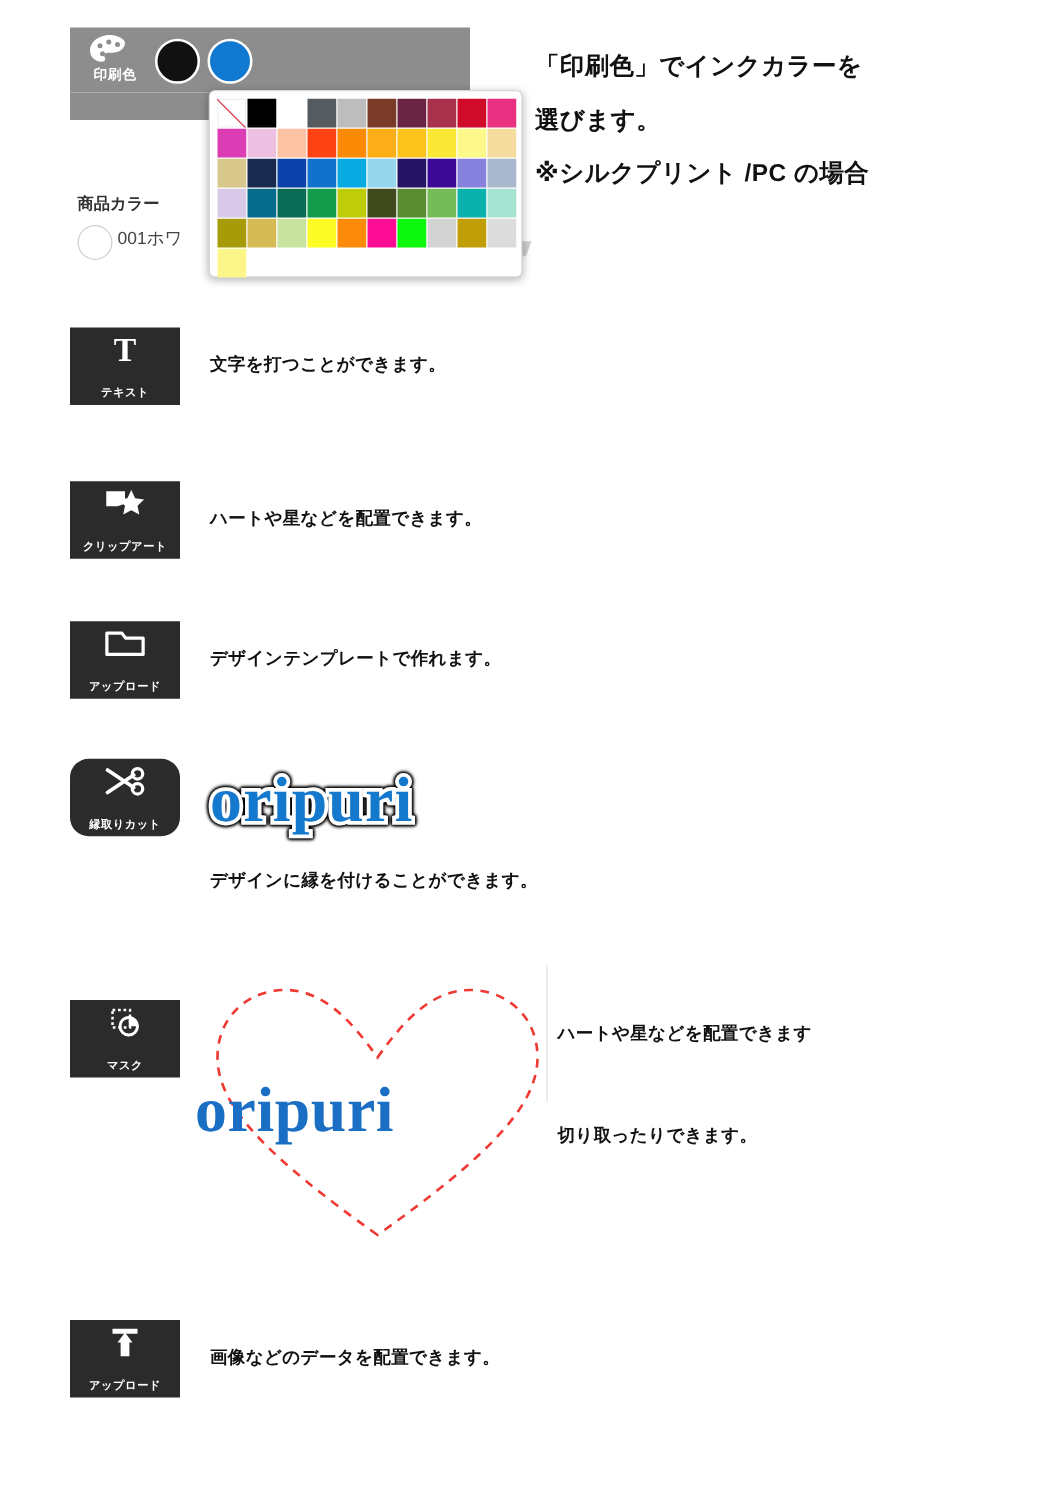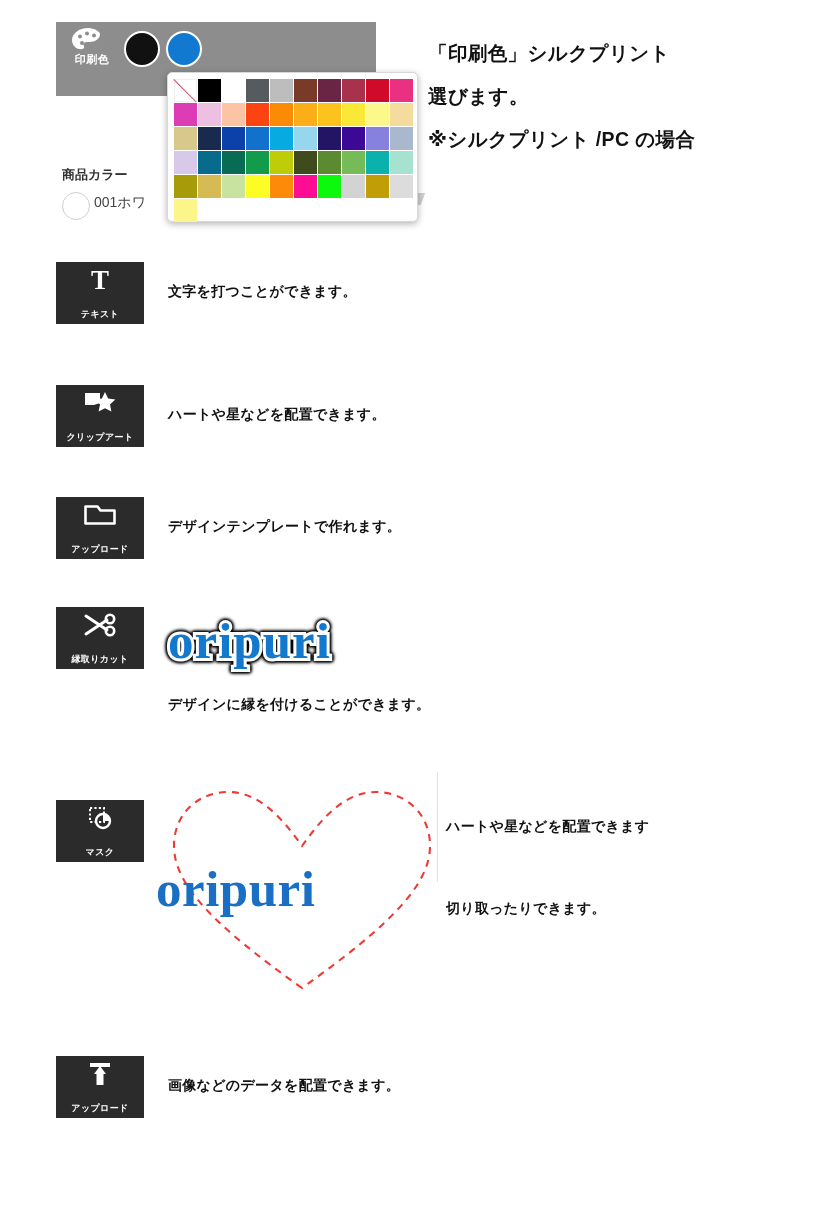--- a/index.html
+++ b/index.html
@@ -34,21 +34,20 @@
   .swatch{
     position:absolute;top:9px;width:32px;height:32px;border-radius:50%;
   }
   .swatch-black{left:68px;background:#111111;border:2px solid #ffffff;}
   .swatch-blue{left:110px;background:#1279d1;border:2px solid #ffffff;}
 
   
   .product-color{
     position:absolute;left:0;top:74px;width:116px;height:126px;
     background:#ffffff;
-    margin-top:12px;
   }
   .product-color .pc-label{
     position:absolute;left:6px;top:58px;font-size:13px;font-weight:700;color:#333;
     white-space:nowrap;
   }
   .product-color .pc-swatch{
     position:absolute;left:6px;top:84px;width:26px;height:26px;border-radius:50%;
     background:#fff;border:1px solid #cfcfcf;
   }
   .product-color .pc-name{
@@ -215,21 +214,21 @@
           <div class="cell" style="background: rgb(211, 211, 211);"></div>
           <div class="cell" style="background: rgb(193, 158, 7);"></div>
           <div class="cell" style="background: rgb(220, 220, 220);"></div>
           <div class="cell" style="background: rgb(251, 245, 138);"></div>
         </div>
       <div class="popup-corner"></div>
     </div>
   </div>
 
   <div class="intro-text">
-    <div>「印刷色」シルクプリント</div>
+    <div>「印刷色」でインクカラーを</div>
     <div>選びます。</div>
     <div>※シルクプリント /PC の場合</div>
   </div>
 
   <button class="tool-btn" style="left:56px;top:262px;">
     <span class="glyph t-serif">T</span>
     <span class="t-label">テキスト</span>
   </button>
   <div class="feature-desc" style="left:168px;top:271px;">文字を打つことができます。</div>
 
@@ -247,21 +246,21 @@
   <button class="tool-btn" style="left:56px;top:497px;">
     <span class="glyph">
       <svg width="34" height="26" viewBox="0 0 34 26">
         <path d="M2.5 4.5h12l3 4h14v13h-29z" fill="none" stroke="#ffffff" stroke-width="2.6" stroke-linejoin="round"></path>
       </svg>
     </span>
     <span class="t-label">アップロード</span>
   </button>
   <div class="feature-desc" style="left:168px;top:506px;">デザインテンプレートで作れます。</div>
 
-  <button class="tool-btn" style="left:56px;top:607px;">
+  <button class="tool-btn" style="left:56px;top:607px;border-radius:15px;">
     <span class="glyph">
       <svg width="34" height="26" viewBox="0 0 34 26">
         <path d="M3 4 L24 18 M3 22 L24 8" stroke="#ffffff" stroke-width="3" stroke-linecap="round" fill="none"></path>
         <circle cx="27" cy="7" r="4.2" fill="none" stroke="#ffffff" stroke-width="2.6"></circle>
         <circle cx="27" cy="19" r="4.2" fill="none" stroke="#ffffff" stroke-width="2.6"></circle>
       </svg>
     </span>
     <span class="t-label">縁取りカット</span>
   </button>
   <div class="logo-outline">oripuri</div>

